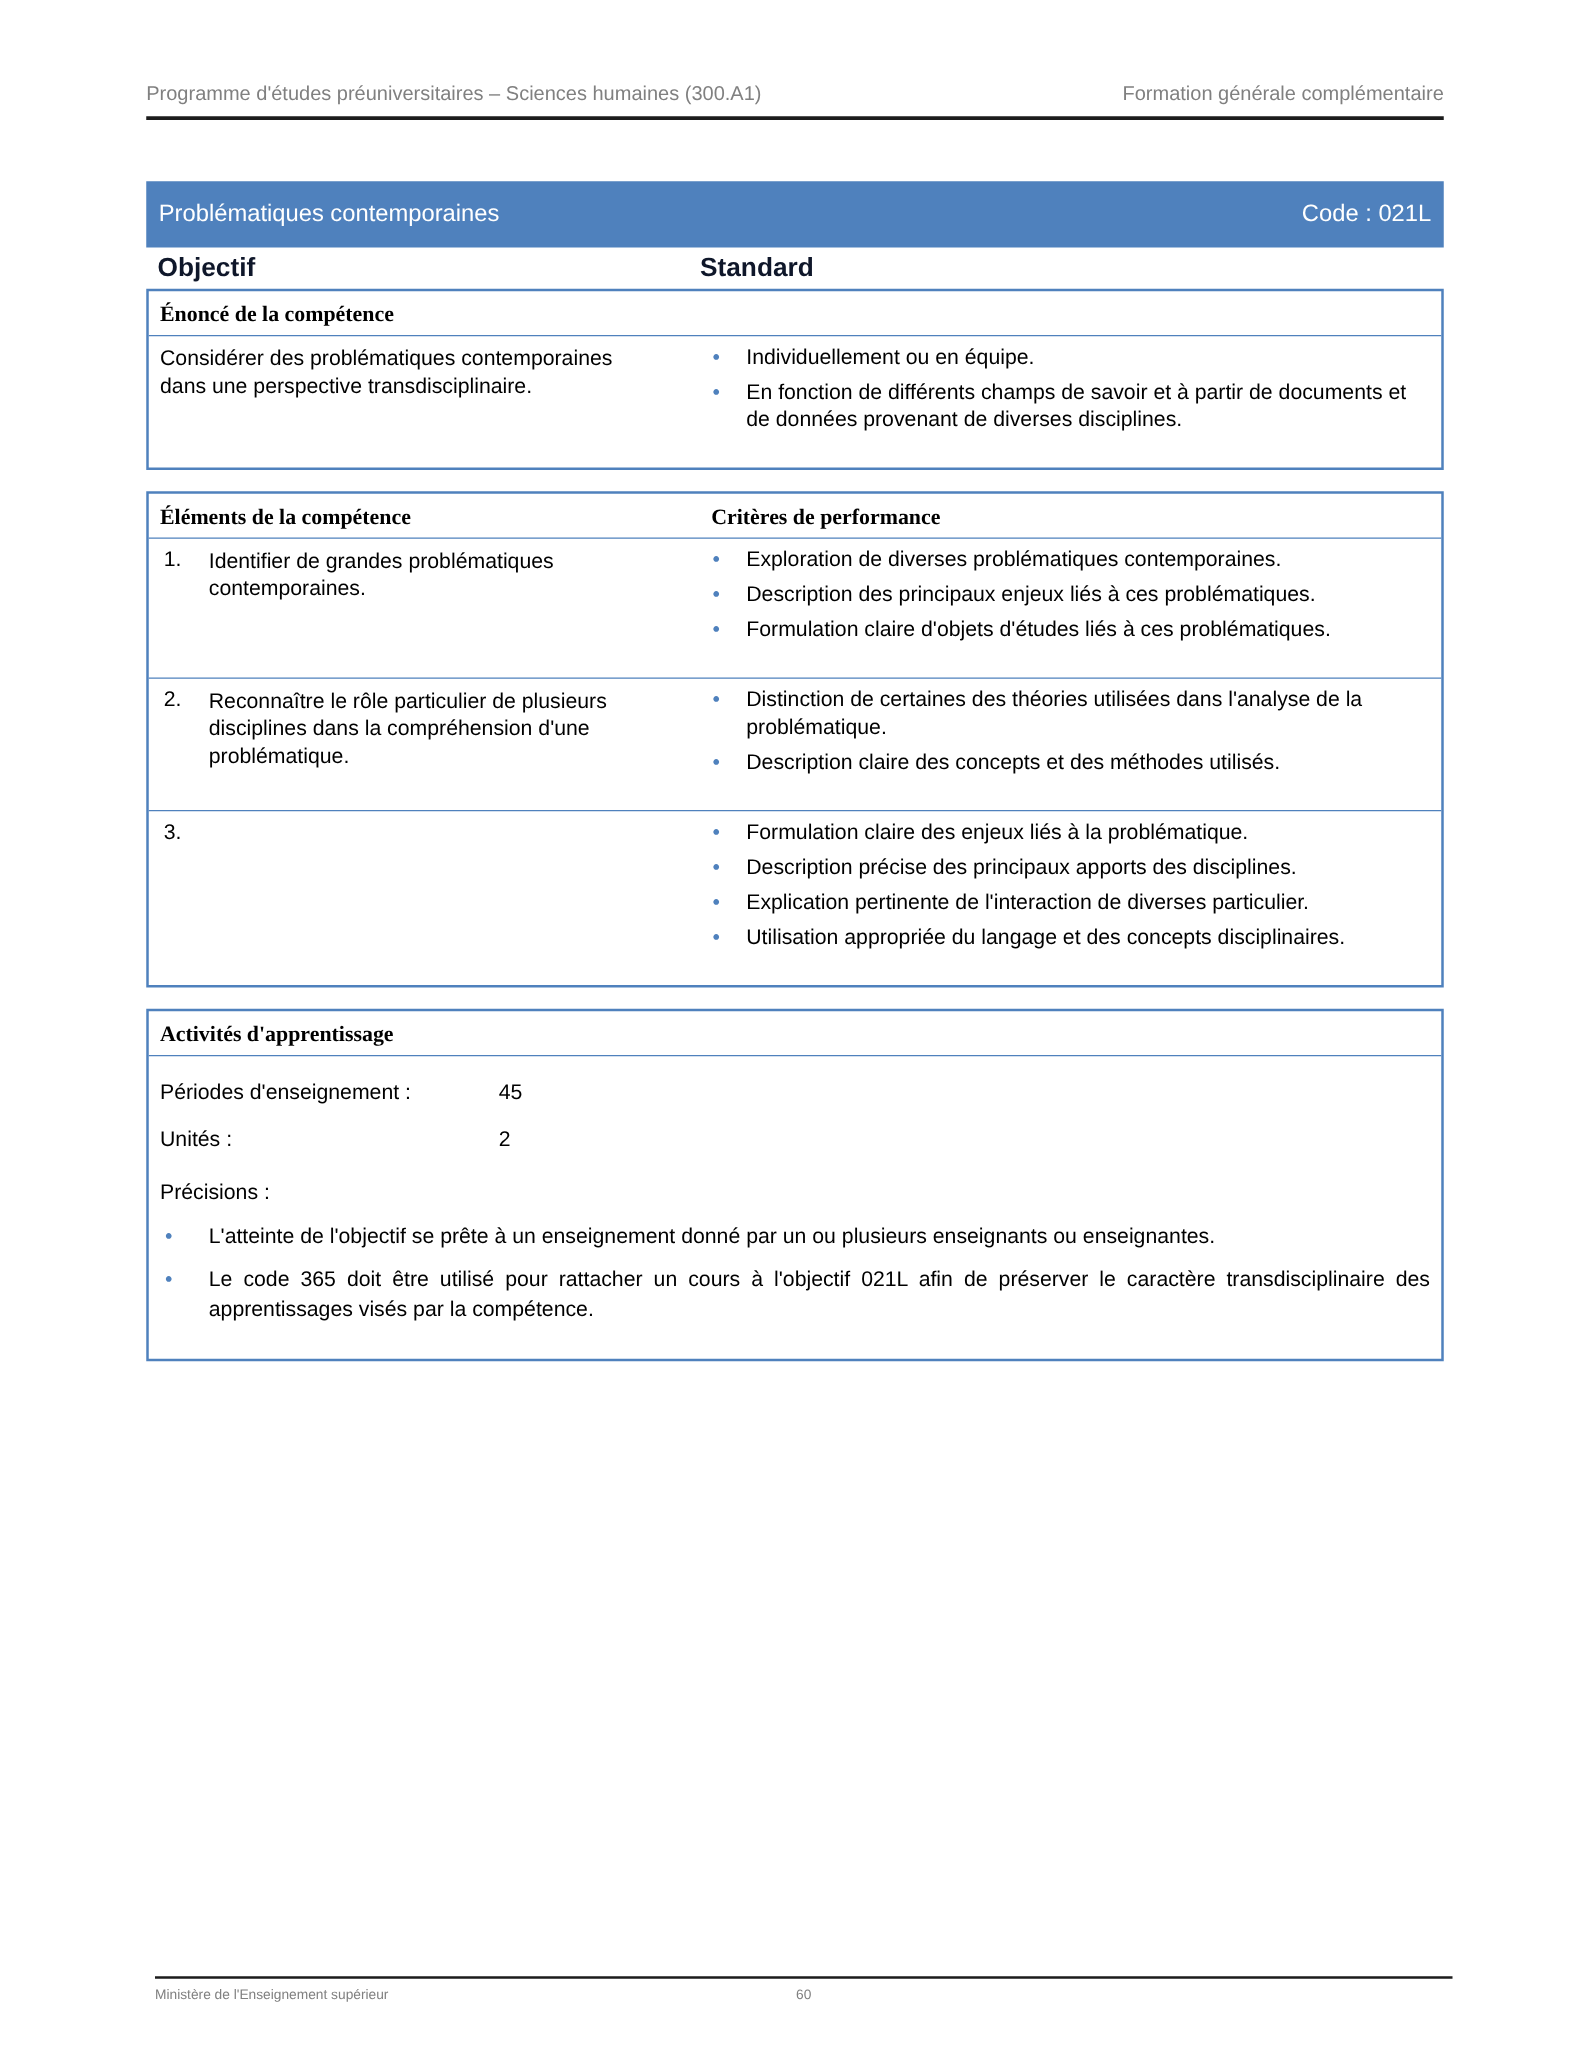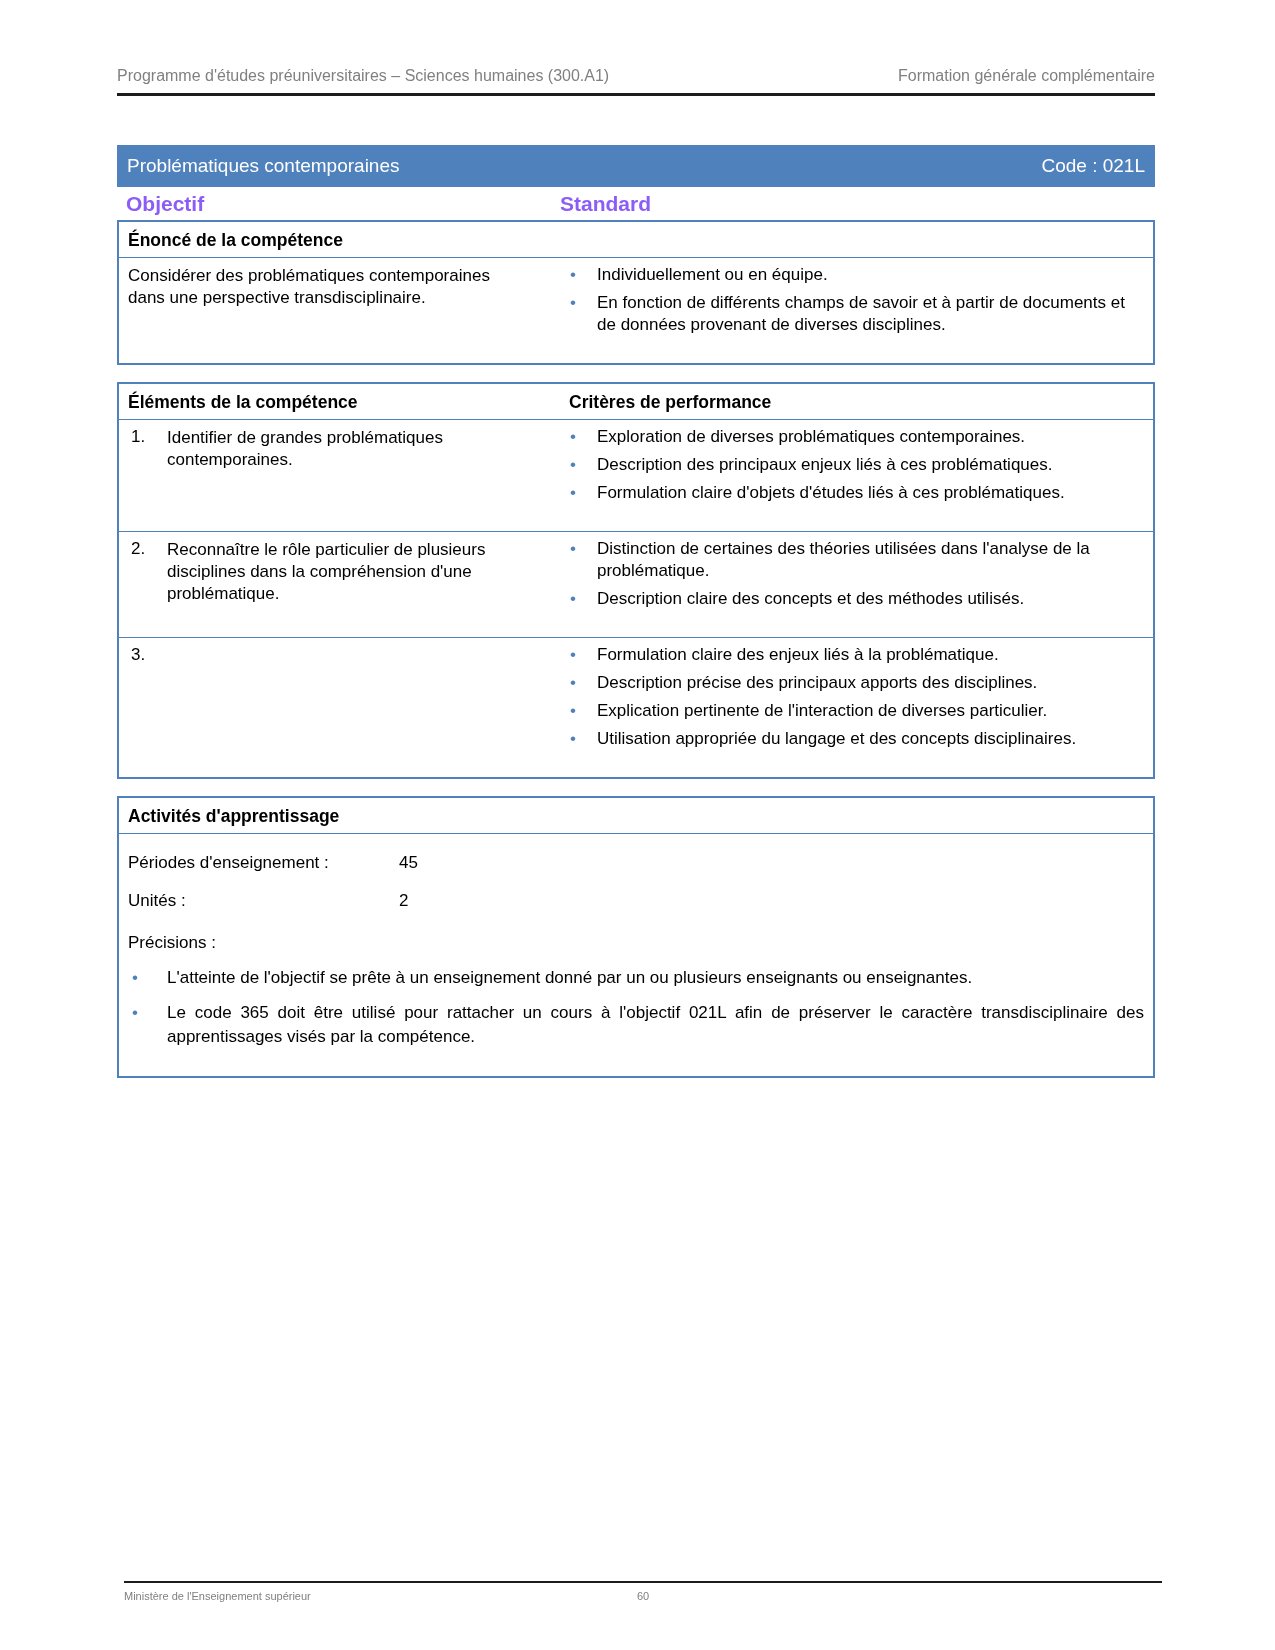--- a/index.html
+++ b/index.html
@@ -17,39 +17,39 @@
   
   .page-header {
     display: flex; justify-content: space-between;
     margin-top: 66px; padding-bottom: 7px;
     border-bottom: 3px solid #1c1c1c;
     color: #808080; font-size: 16px; line-height: 20px;
   }
 
   
   .title-bar {
-    margin-top: 49px; height: 42px;
+    margin-top: 49px; height: 53px;
     background: #4f81bd; color: #fff;
     display: flex; justify-content: space-between; align-items: center;
     padding: 0 10px; font-size: 19px;
   }
 
   
   .obj-std {
     display: grid; grid-template-columns: 443px 1fr;
     align-items: center; height: 33px;
-    font-size: 21px; font-weight: bold; color: #8b5cf6;
+    font-size: 21px; font-weight: bold; color: #0f172a;
   }
   .obj-std .col-l { padding-left: 9px; }
 
   
   .tbl { border: 2px solid #4f81bd; margin-bottom: 17px; font-size: 17px; background: #fff; }
   .tbl > div + div { border-top: 1px solid #4f81bd; }
   .two-col { display: grid; grid-template-columns: 441px 1fr; }
-  .tbl-head .cell { font-weight: bold; padding: 7px 8px 6px 9px; font-size: 17.5px; line-height: 22px; }
+  .tbl-head .cell { font-weight: bold; padding: 7px 8px 6px 9px; font-size: 17.5px; line-height: 22px; font-family: Liberation Serif, serif; }
   .tbl-row { padding: 4px 0 21px; }
   .cell p { margin: 0; line-height: 22px; }
   .stmt { padding: 3px 45px 0 9px; }
   .numbered { display: flex; padding: 3px 0 0 12px; }
   .numbered .num { flex: 0 0 36px; }
   .numbered p { max-width: 372px; }
 
   ul.bullets { margin: 0; padding: 0; list-style: none; }
   ul.bullets li { display: flex; margin: 2px 0 6px; line-height: 22px; }
   ul.bullets .blt { color: #4f81bd; flex: 0 0 37px; padding-left: 10px; }

